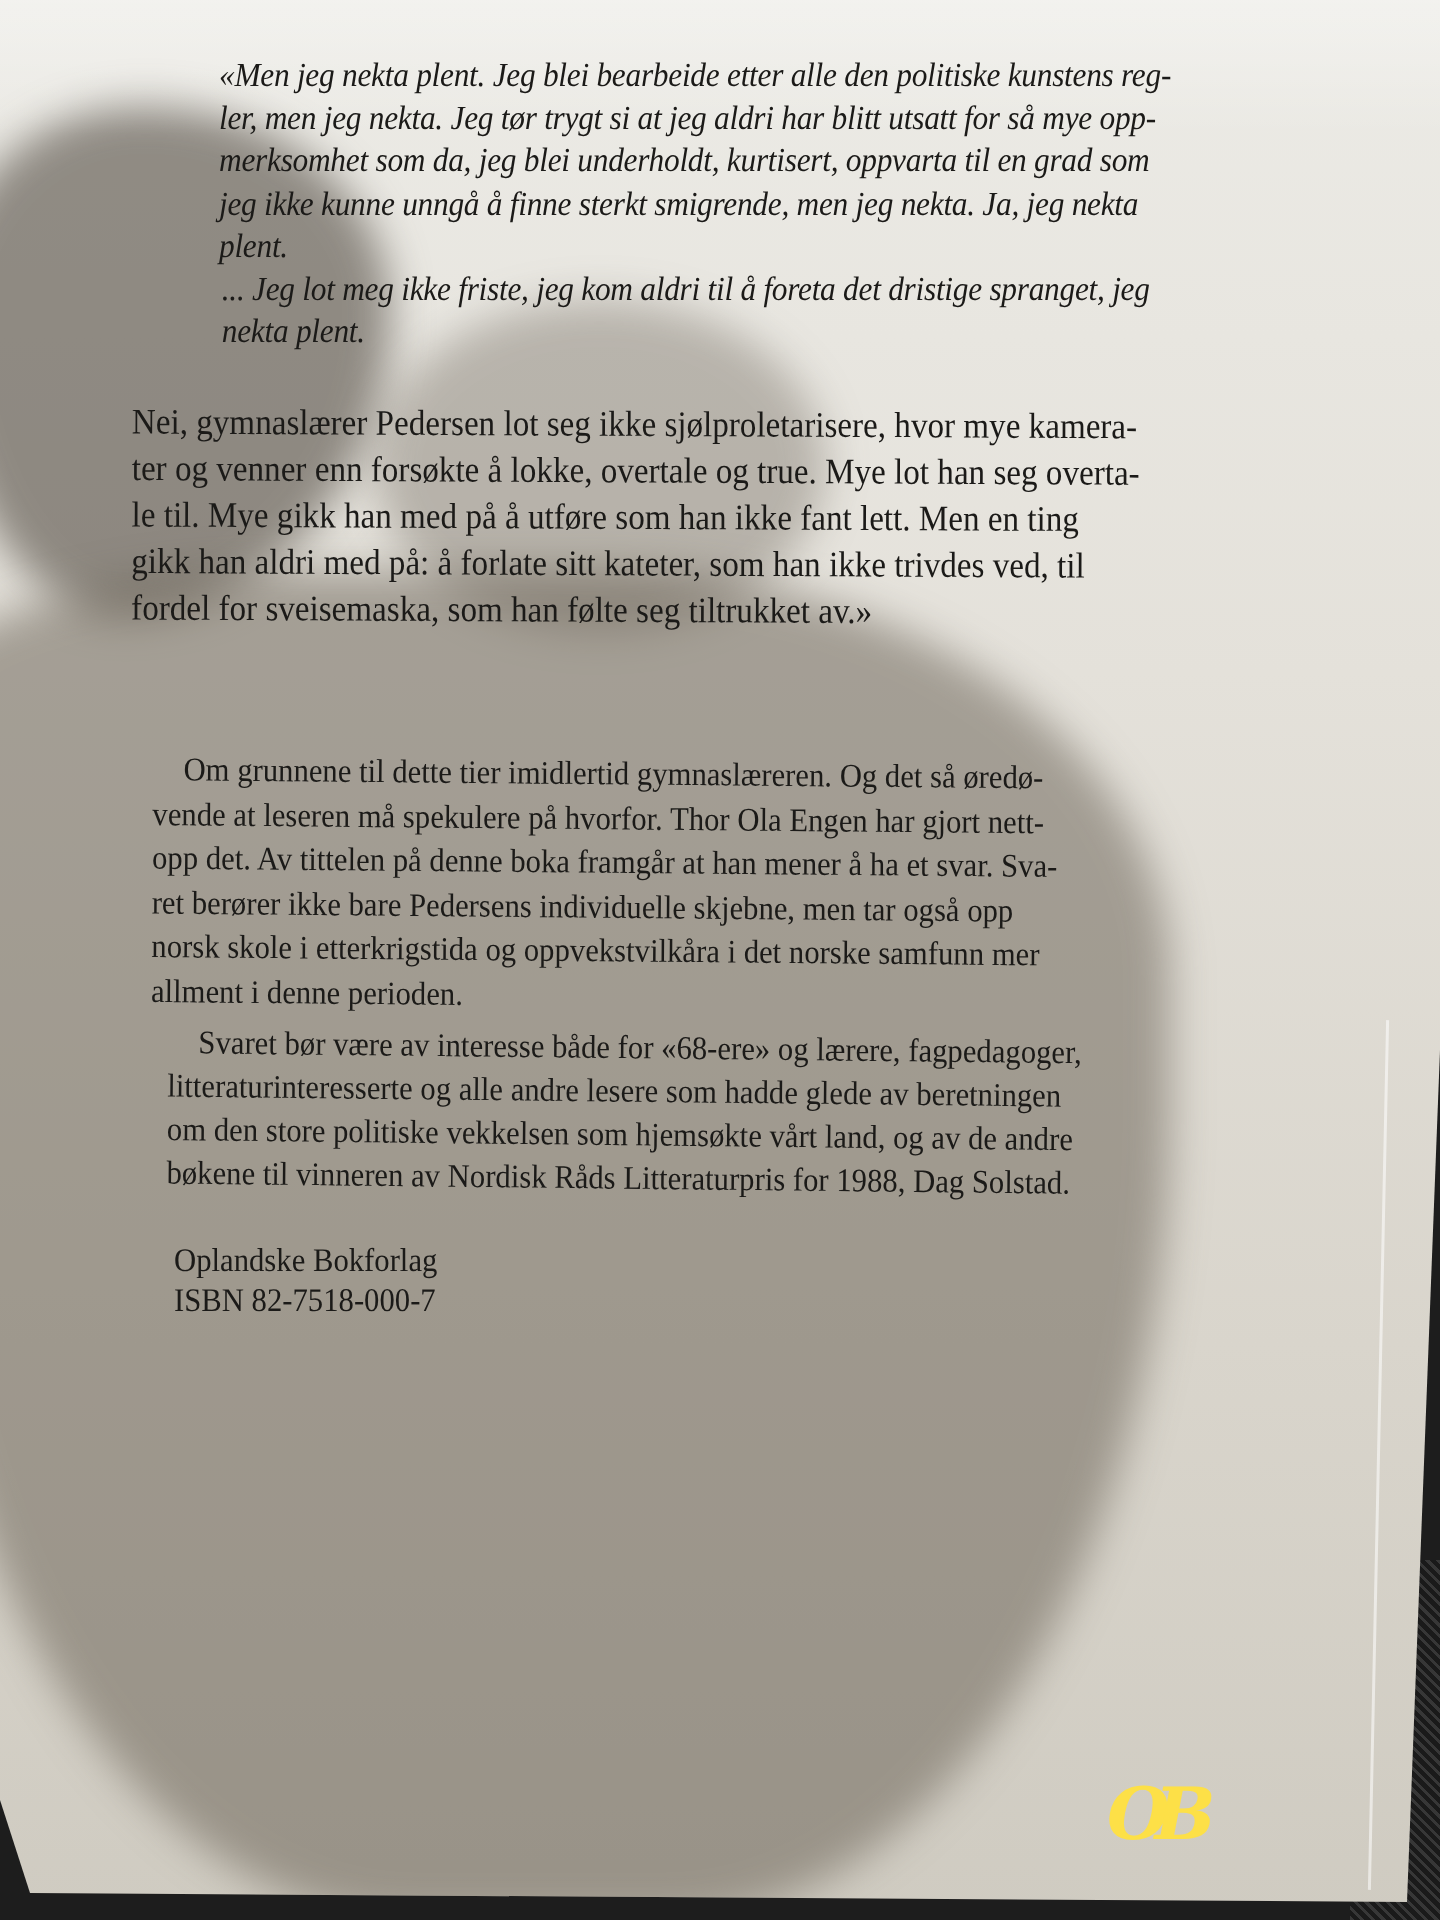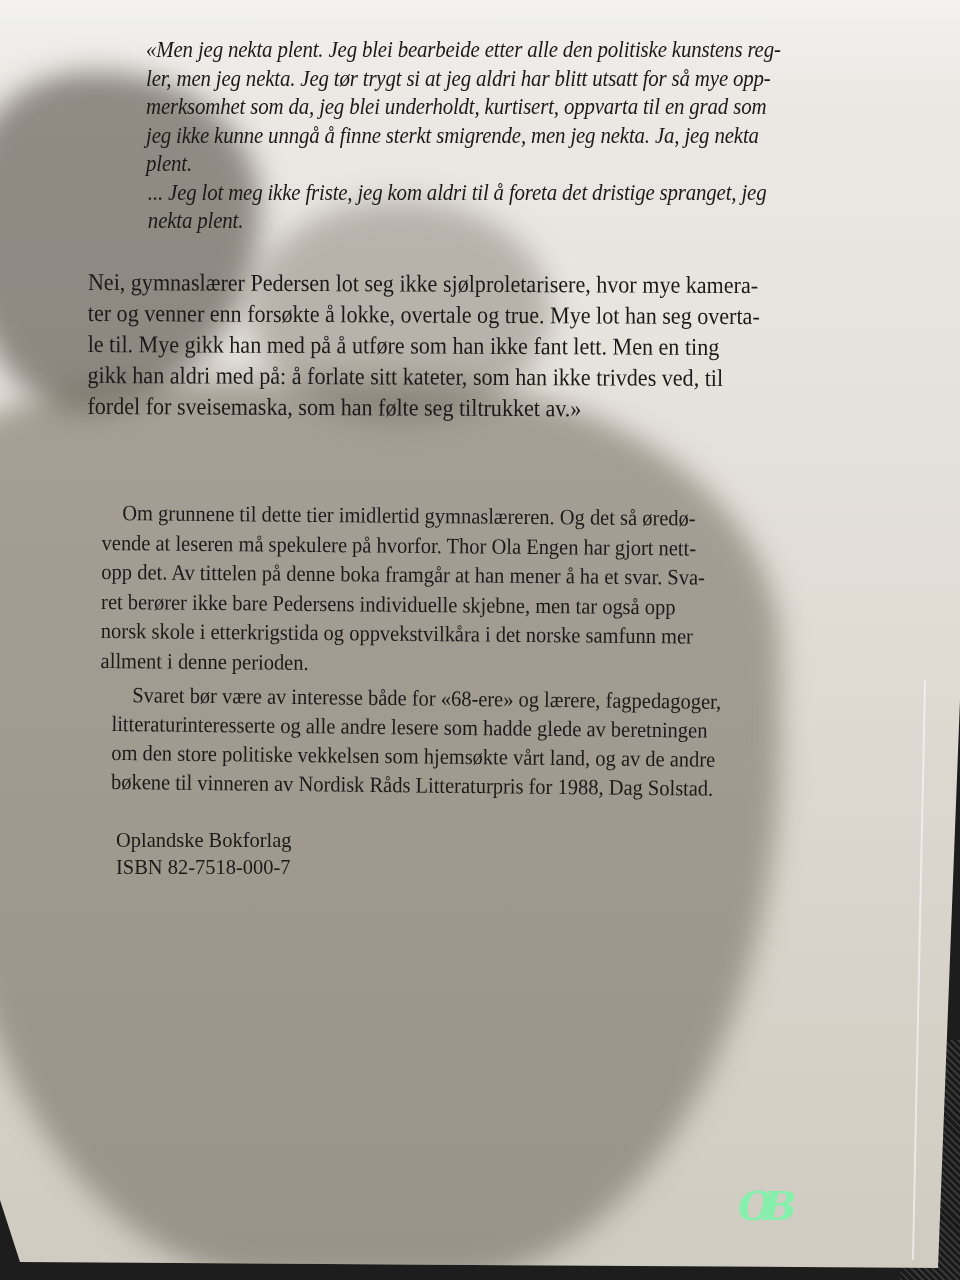--- a/index.html
+++ b/index.html
@@ -118,23 +118,23 @@
       transform: scaleX(0.93);
       transform-origin: left top;
     }
     .publisher div { white-space: nowrap; }
     .logo {
       position: absolute;
       left: 738px; top: 1182px;
       font-family: "DejaVu Serif", "Liberation Serif", serif;
       font-style: italic;
       font-weight: bold;
-      font-size: 40px;
+      font-size: 48px;
       letter-spacing: -10px;
-      color: #86efac;
+      color: #fde047;
     }
   </style>
 </head>
 <body>
 
 <div class="scene">
   <div class="fabric"></div>
 
   <div class="cover">
     <div class="shadow-blob shadow-a"></div>

